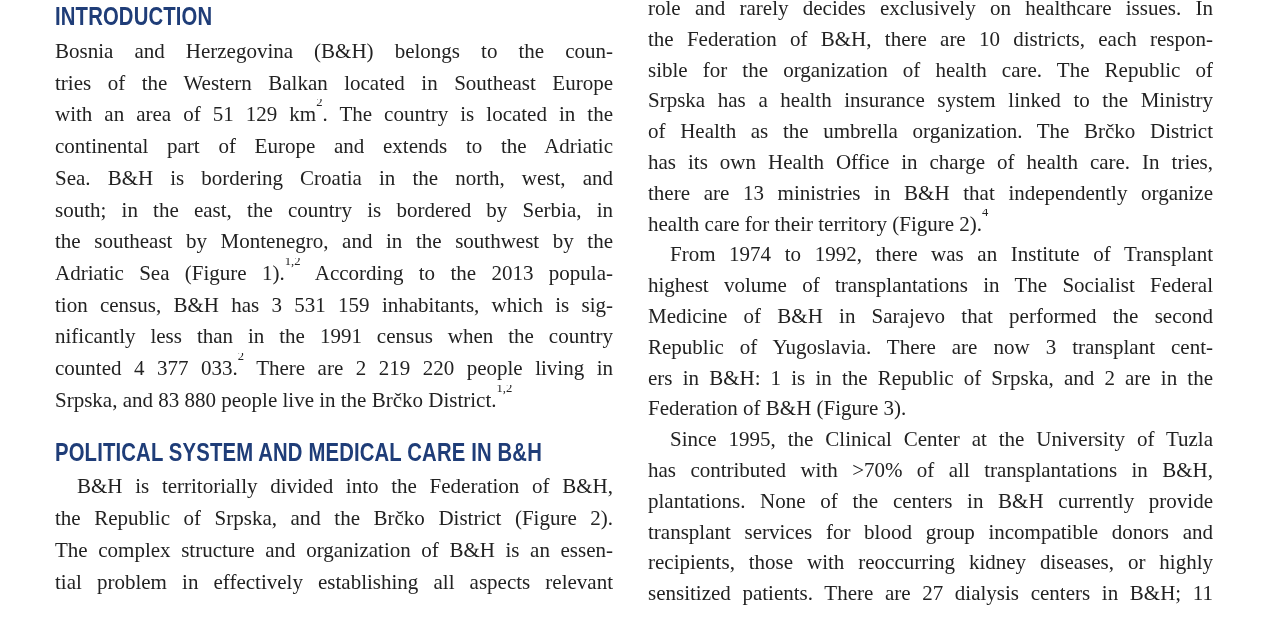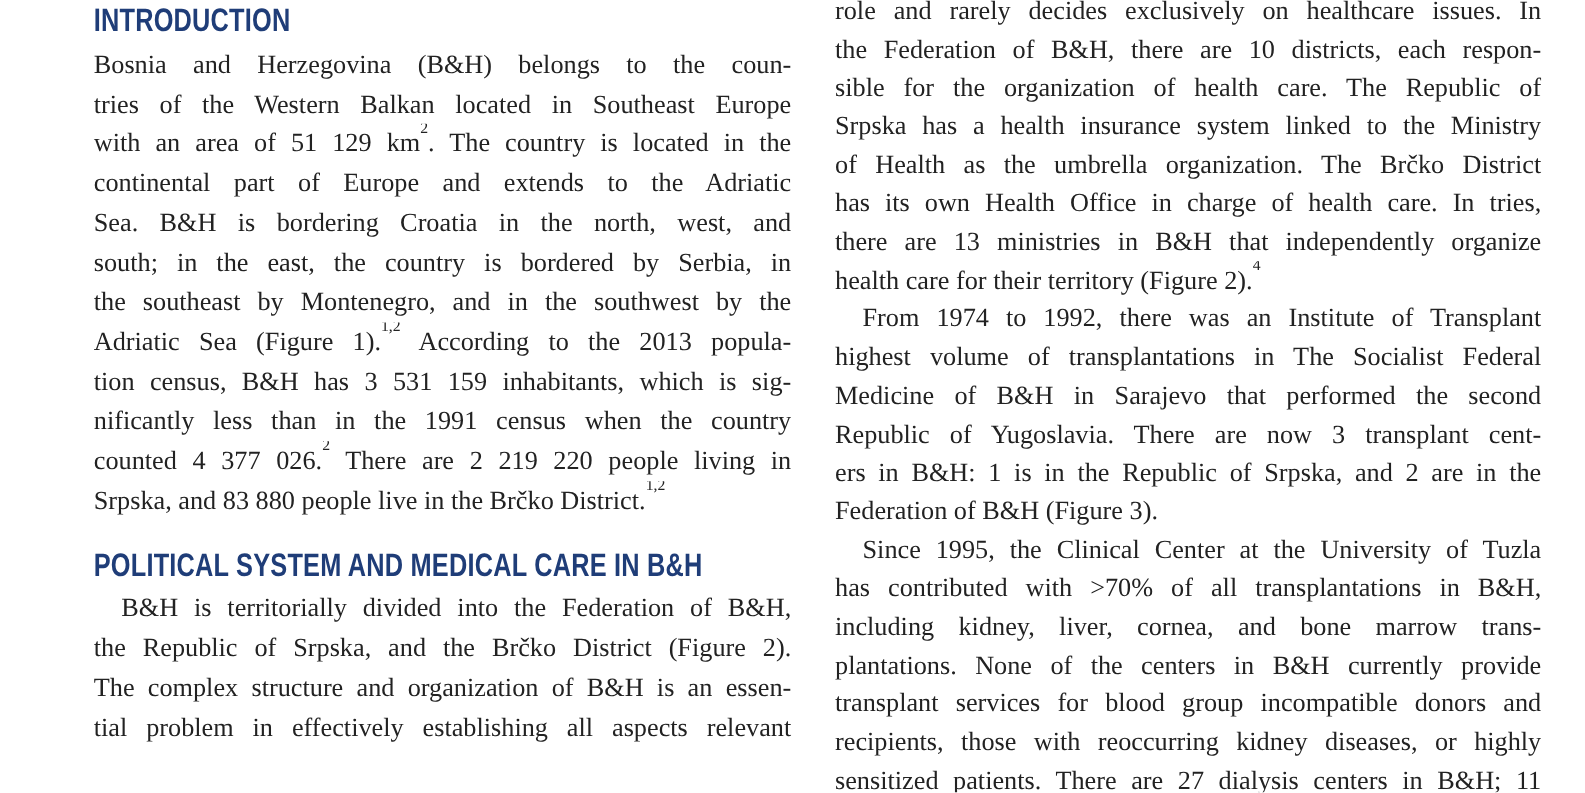--- a/index.html
+++ b/index.html
@@ -17,21 +17,20 @@
   .page {
     position: relative;
     width: 1268px;
     height: 634px;
     overflow: hidden;
     background: #ffffff;
   }
   .column {
     position: absolute;
     top: 0;
-    margin-left: 20px;
   }
   .column.left {
     left: 55px;
     width: 558px;
   }
   .column.right {
     left: 648px;
     width: 565px;
     top: -7px;
   }
@@ -88,21 +87,21 @@
         <div class="line"><span>Bosnia and Herzegovina (B&amp;H) belongs to the coun-</span></div>
         <div class="line"><span>tries of the Western Balkan located in Southeast Europe</span></div>
         <div class="line"><span>with an area of 51 129 km</span><sup>2</sup><span>. The country is located in the</span></div>
         <div class="line"><span>continental part of Europe and extends to the Adriatic</span></div>
         <div class="line"><span>Sea. B&amp;H is bordering Croatia in the north, west, and</span></div>
         <div class="line"><span>south; in the east, the country is bordered by Serbia, in</span></div>
         <div class="line"><span>the southeast by Montenegro, and in the southwest by the</span></div>
         <div class="line"><span>Adriatic Sea (Figure 1).</span><sup>1,2</sup><span> According to the 2013 popula-</span></div>
         <div class="line"><span>tion census, B&amp;H has 3 531 159 inhabitants, which is sig-</span></div>
         <div class="line"><span>nificantly less than in the 1991 census when the country</span></div>
-        <div class="line"><span>counted 4 377 026.</span><sup>2</sup><span> There are 2 219 220 people living in</span></div>
+        <div class="line"><span>counted 4 377 033.</span><sup>2</sup><span> There are 2 219 220 people living in</span></div>
         <div class="line para-end"><span>Srpska, and 83 880 people live in the Brčko District.</span><sup>1,2</sup></div>
       </div>
 
     <h2 class="heading second">POLITICAL SYSTEM AND MEDICAL CARE IN B&amp;H</h2>
 
     <div class="para after-heading-2">
         <div class="line indent"><span>B&amp;H is territorially divided into the Federation of B&amp;H,</span></div>
         <div class="line"><span>the Republic of Srpska, and the Brčko District (Figure 2).</span></div>
         <div class="line"><span>The complex structure and organization of B&amp;H is an essen-</span></div>
         <div class="line"><span>tial problem in effectively establishing all aspects relevant</span></div>
@@ -126,21 +125,20 @@
         <div class="line"><span>highest volume of transplantations in The Socialist Federal</span></div>
         <div class="line"><span>Medicine of B&amp;H in Sarajevo that performed the second</span></div>
         <div class="line"><span>Republic of Yugoslavia. There are now 3 transplant cent-</span></div>
         <div class="line"><span>ers in B&amp;H: 1 is in the Republic of Srpska, and 2 are in the</span></div>
         <div class="line para-end"><span>Federation of B&amp;H (Figure 3).</span></div>
       </div>
 
     <div class="para">
         <div class="line indent"><span>Since 1995, the Clinical Center at the University of Tuzla</span></div>
         <div class="line"><span>has contributed with &gt;70% of all transplantations in B&amp;H,</span></div>
-        <div class="line"><span>including kidney, liver, cornea, and bone marrow trans-</span></div>
         <div class="line"><span>plantations. None of the centers in B&amp;H currently provide</span></div>
         <div class="line"><span>transplant services for blood group incompatible donors and</span></div>
         <div class="line"><span>recipients, those with reoccurring kidney diseases, or highly</span></div>
         <div class="line"><span>sensitized patients. There are 27 dialysis centers in B&amp;H; 11</span></div>
       </div>
   </div>
 
 </div>
 
 </body></html>

